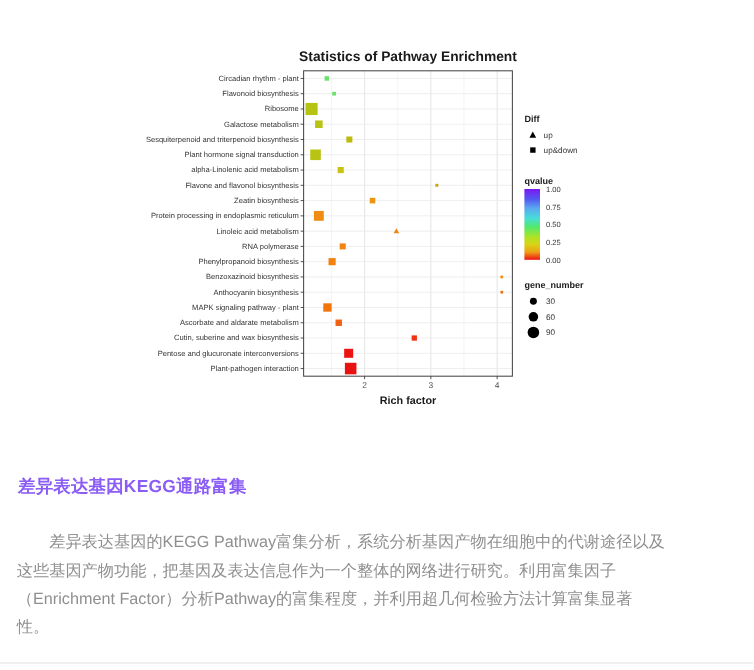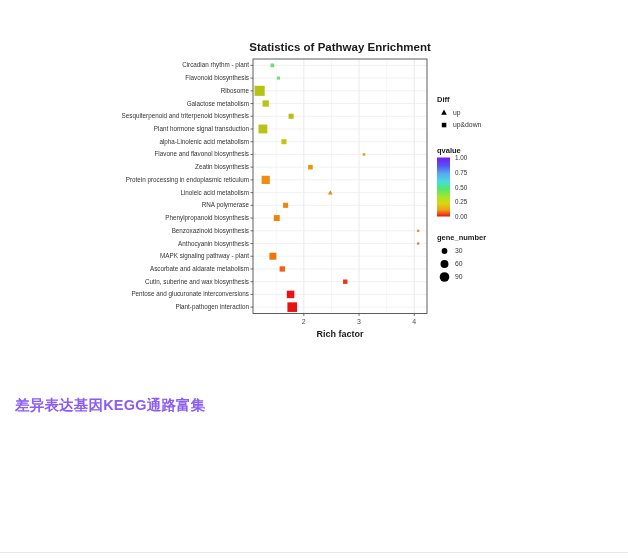--- a/index.html
+++ b/index.html
@@ -154,15 +154,19 @@
           <circle cx="444.5" cy="264" r="3.9793341788970458" fill="#000000"></circle>
           <text x="455" y="266.3" font-size="6.8" fill="#333333" text-anchor="start">60</text>
           <circle cx="444.5" cy="277" r="4.80624566573994" fill="#000000"></circle>
           <text x="455" y="279.3" font-size="6.8" fill="#333333" text-anchor="start">90</text>
         </g>
       </svg>
   </figure>
 
   <h2 class="section-heading">差异表达基因KEGG通路富集</h2>
 
+  <p class="section-paragraph">差异表达基因的KEGG Pathway富集分析，系统分析基因产物在细胞中的代谢途径以及
+这些基因产物功能，把基因及表达信息作为一个整体的网络进行研究。利用富集因子
+（Enrichment Factor）分析Pathway的富集程度，并利用超几何检验方法计算富集显著
+性。</p>
 
   <div class="divider"></div>
 </div>
 
 </body></html>

